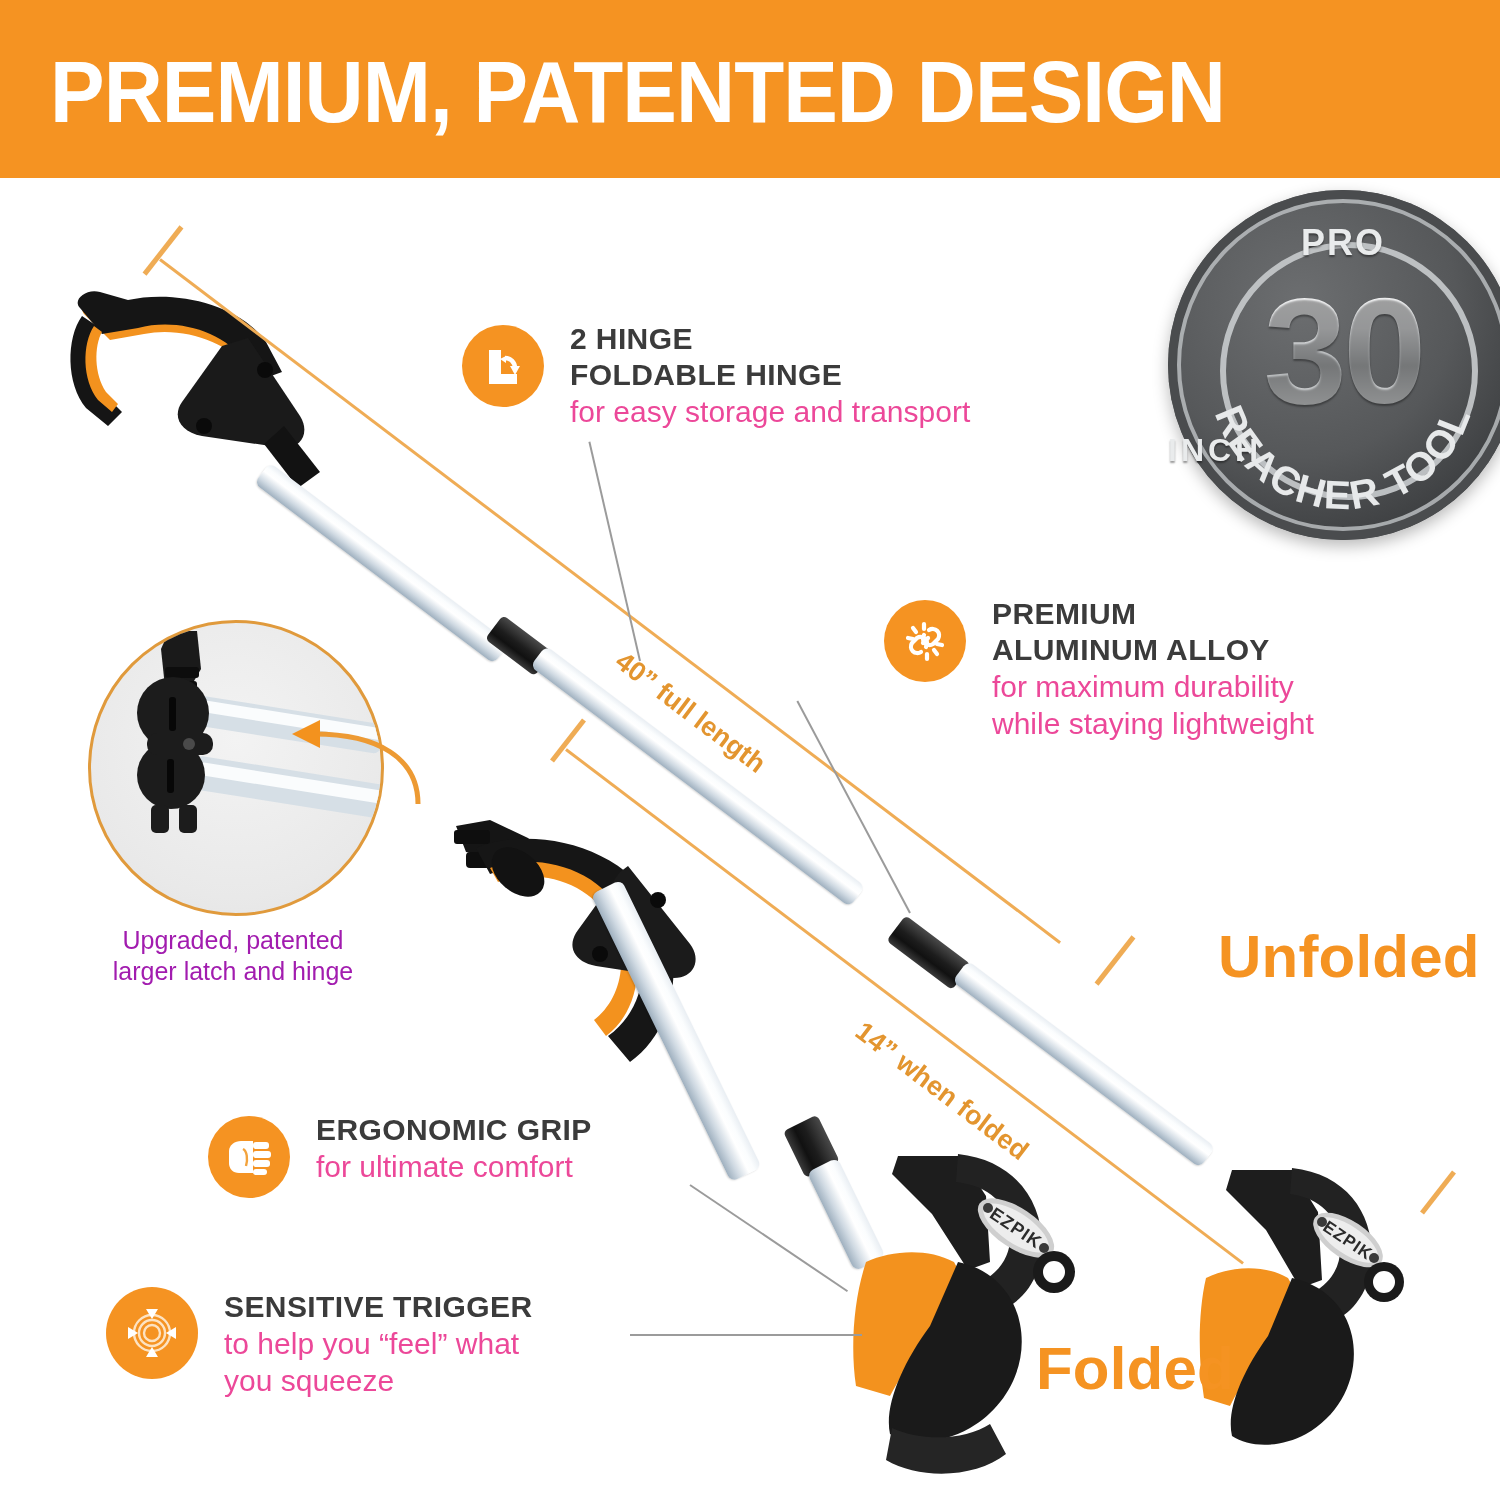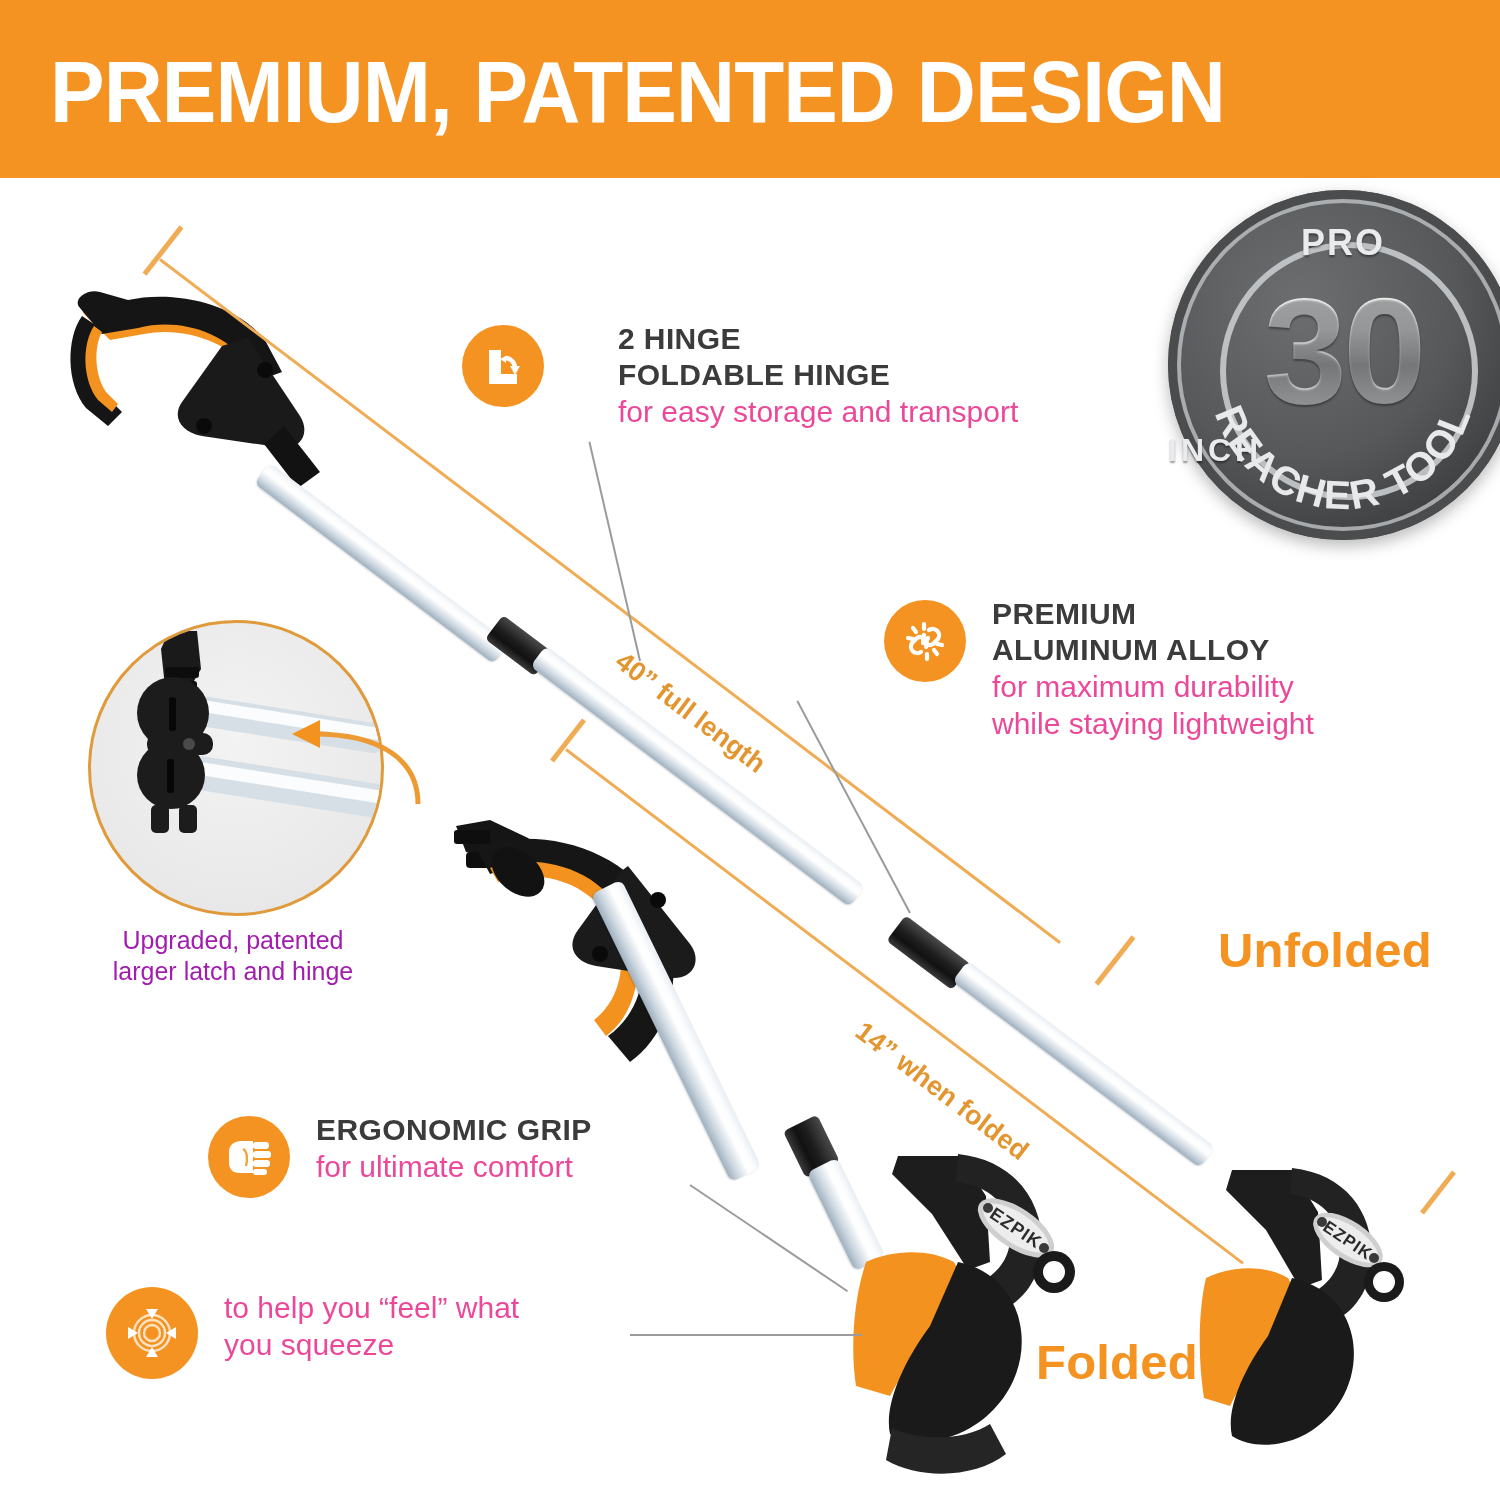--- a/index.html
+++ b/index.html
@@ -15,21 +15,21 @@
 
   
   .feat{position:absolute;}
   .feat .ic{position:absolute;left:0;top:0;width:82px;height:82px;border-radius:50%;
       background:#F59322;display:flex;align-items:center;justify-content:center;}
   .feat .tx{position:absolute;left:108px;top:-4px;}
   .ttl{color:#3b3b3b;font-weight:bold;font-size:30px;line-height:36px;letter-spacing:.4px;}
   .sub{color:#ec4899;font-weight:normal;font-size:30px;line-height:37px;}
 
   
-  .olabel{position:absolute;color:#F59322;font-weight:bold;font-size:49px;letter-spacing:.2px;}
+  .olabel{position:absolute;color:#F59322;font-weight:bold;font-size:60px;letter-spacing:.2px;}
   .dimtxt{position:absolute;color:#E3952F;font-weight:bold;font-size:27px;white-space:nowrap;}
   .capt{position:absolute;color:#a21caf;font-size:25px;line-height:31px;text-align:center;
         font-weight:500;}
 
   
   .dimline{position:absolute;background:#EFAC55;height:3px;transform-origin:left center;}
   .tick{position:absolute;background:#EFAC55;}
 
   
   .lead{position:absolute;background:#9b9b9b;height:2px;transform-origin:left center;}
@@ -227,21 +227,21 @@
 
 <div class="feat" style="left:462px;top:325px;">
   <div class="ic">
     <svg width="48" height="48" viewBox="0 0 48 48">
       <path d="M10 8 h12 v24 h16 v10 H10 Z" fill="#fff"></path>
       <path d="M26 16 a10 10 0 0 1 10 10" stroke="#fff" stroke-width="4.5" fill="none"></path>
       <path d="M41 24 l-5 9 -5 -9 Z" fill="#fff"></path>
       <path d="M27 14 l-6 3 6 4 Z" fill="#fff"></path>
     </svg>
   </div>
-  <div class="tx" style="width:520px;margin-left:48px;">
+  <div class="tx" style="width:520px;">
     <div class="ttl">2 HINGE</div>
     <div class="ttl">FOLDABLE HINGE</div>
     <div class="sub">for easy storage and transport</div>
   </div>
 </div>
 
 <div class="feat" style="left:884px;top:600px;">
   <div class="ic">
     <svg width="50" height="50" viewBox="0 0 50 50">
       <g stroke="#fff" stroke-width="4.2" fill="none" stroke-linecap="round">
@@ -290,16 +290,17 @@
           <circle cx="31" cy="31" r="13"></circle>
           <circle cx="31" cy="31" r="8"></circle>
       </g>
       <path d="M25 7 L37 7 L31 17 Z" fill="#fff"></path>
       <path d="M25 55 L37 55 L31 45 Z" fill="#fff"></path>
       <path d="M7 25 L7 37 L17 31 Z" fill="#fff"></path>
       <path d="M55 25 L55 37 L45 31 Z" fill="#fff"></path>
     </svg>
   </div>
   <div class="tx" style="left:118px;top:2px;width:440px;">
+    <div class="ttl">SENSITIVE TRIGGER</div>
     <div class="sub">to help you “feel” what</div>
     <div class="sub">you squeeze</div>
   </div>
 </div>
 
 </body></html>

